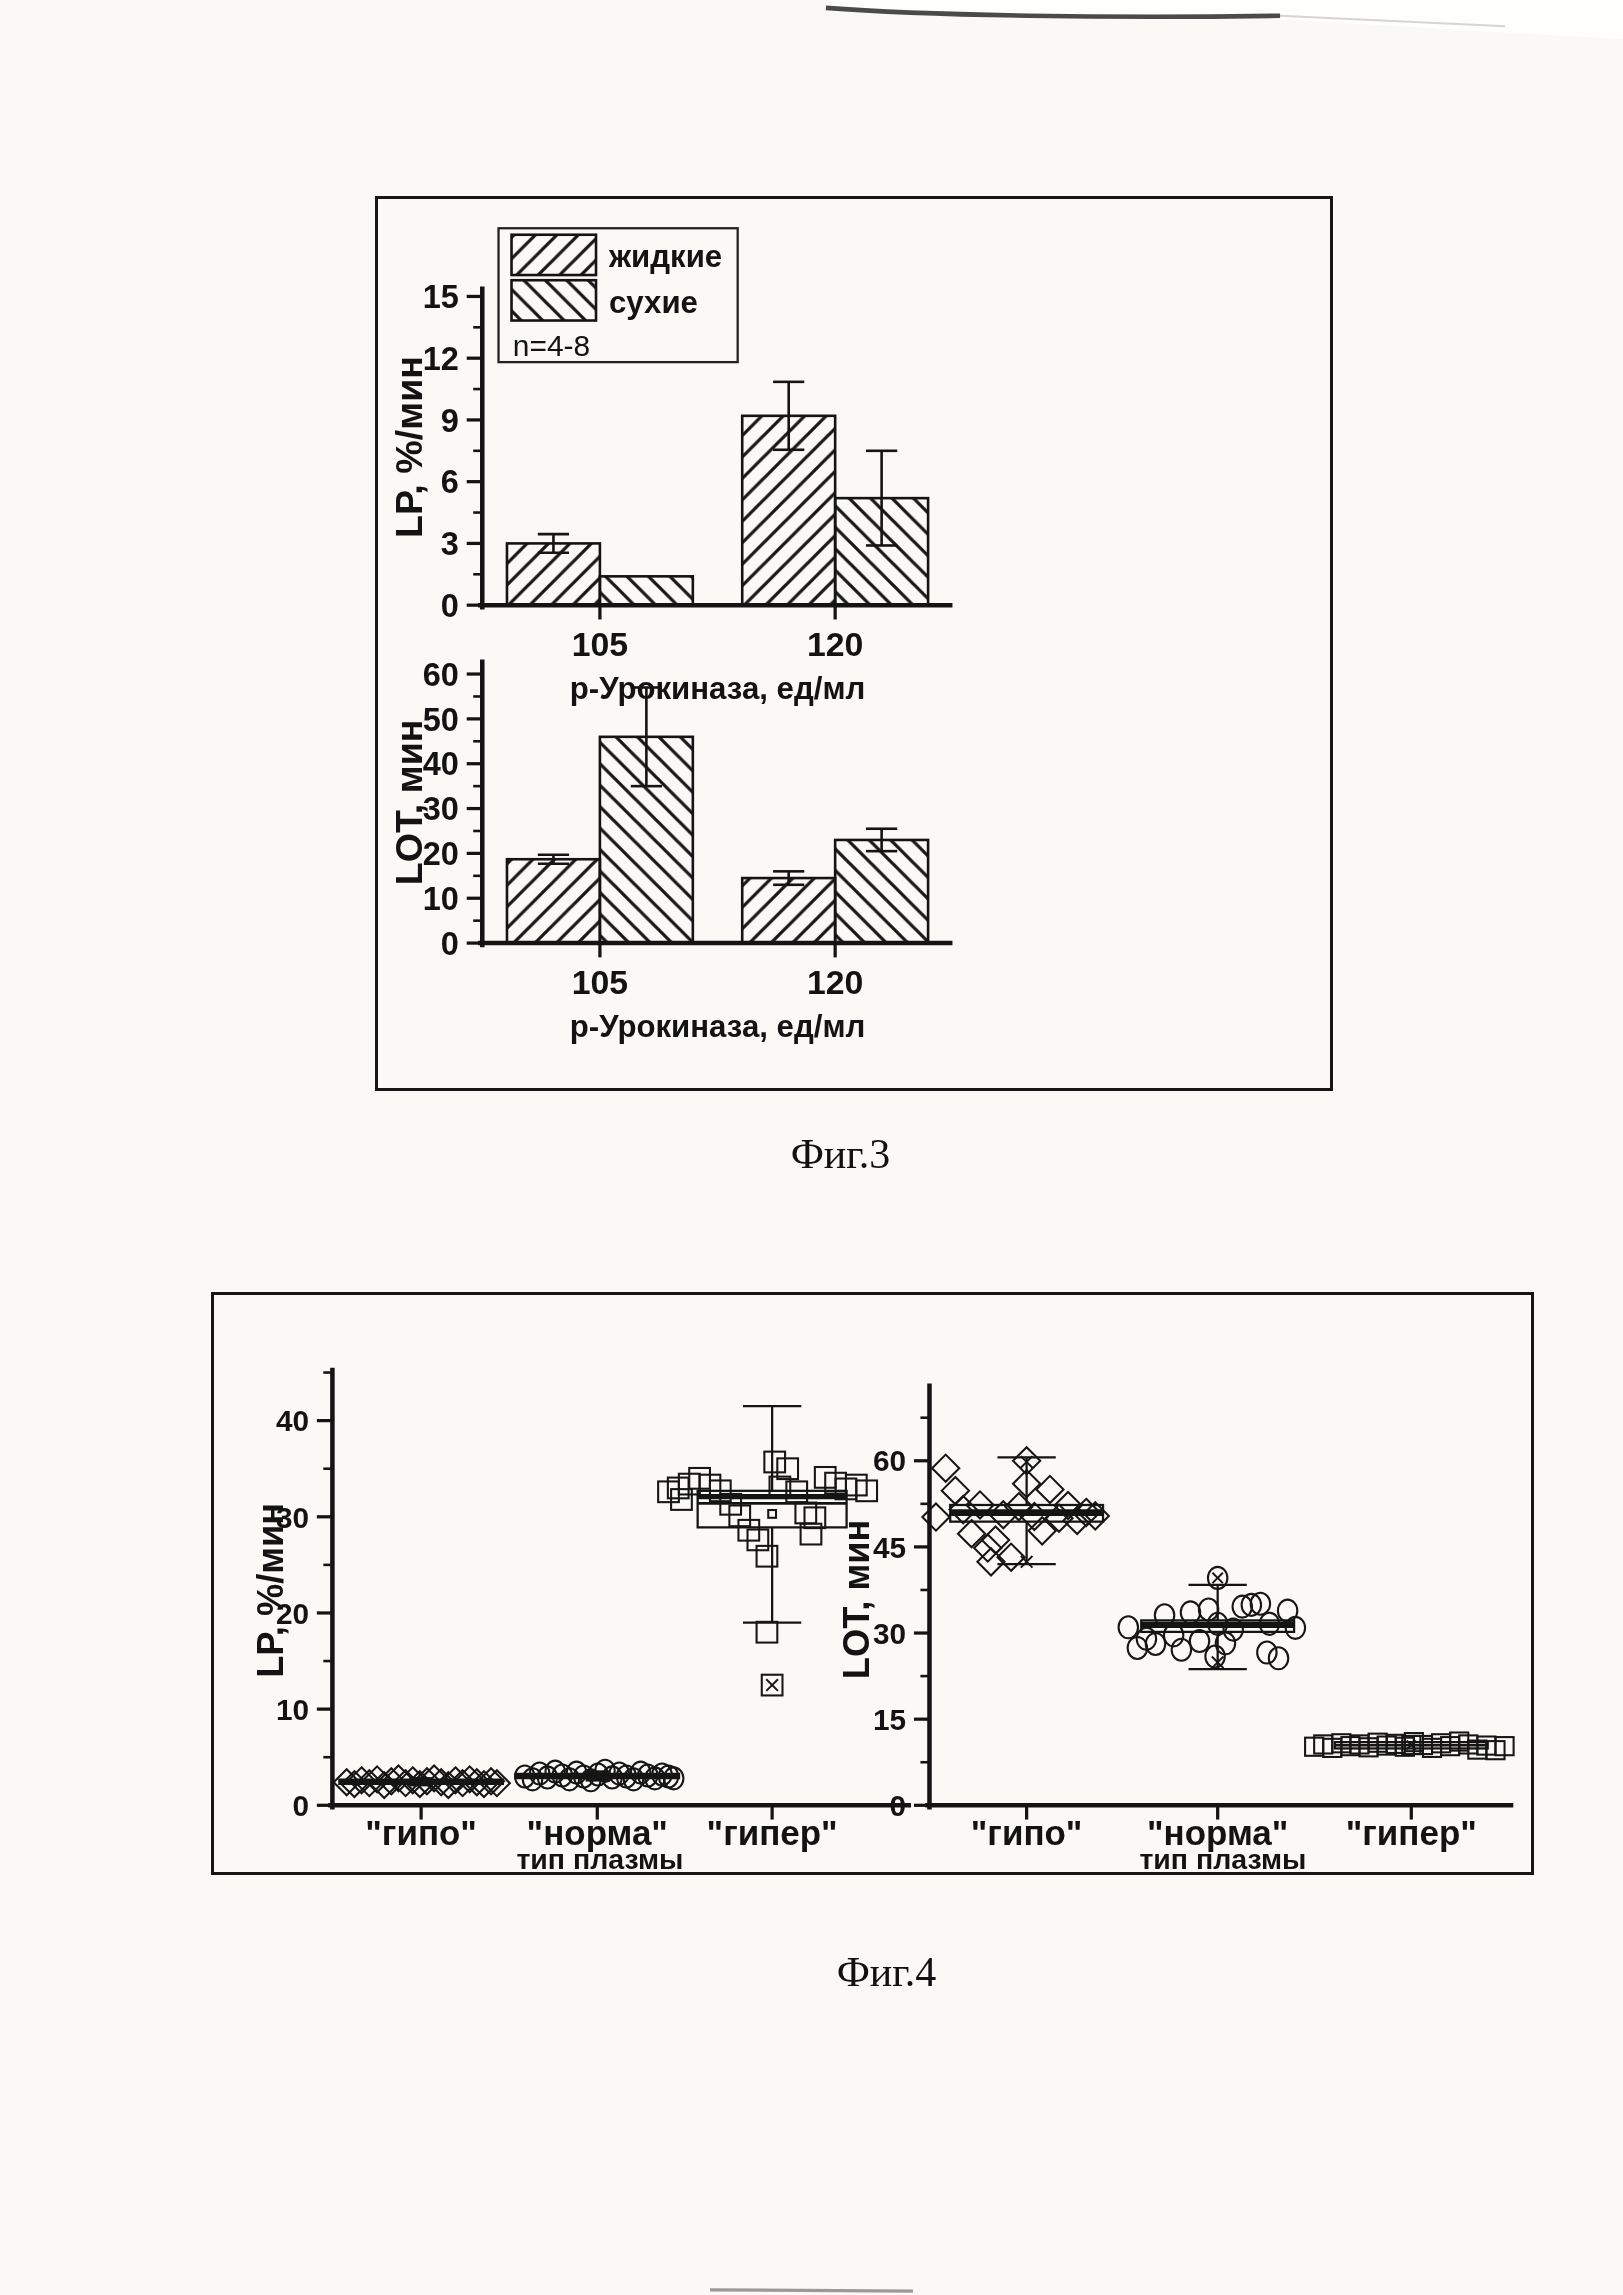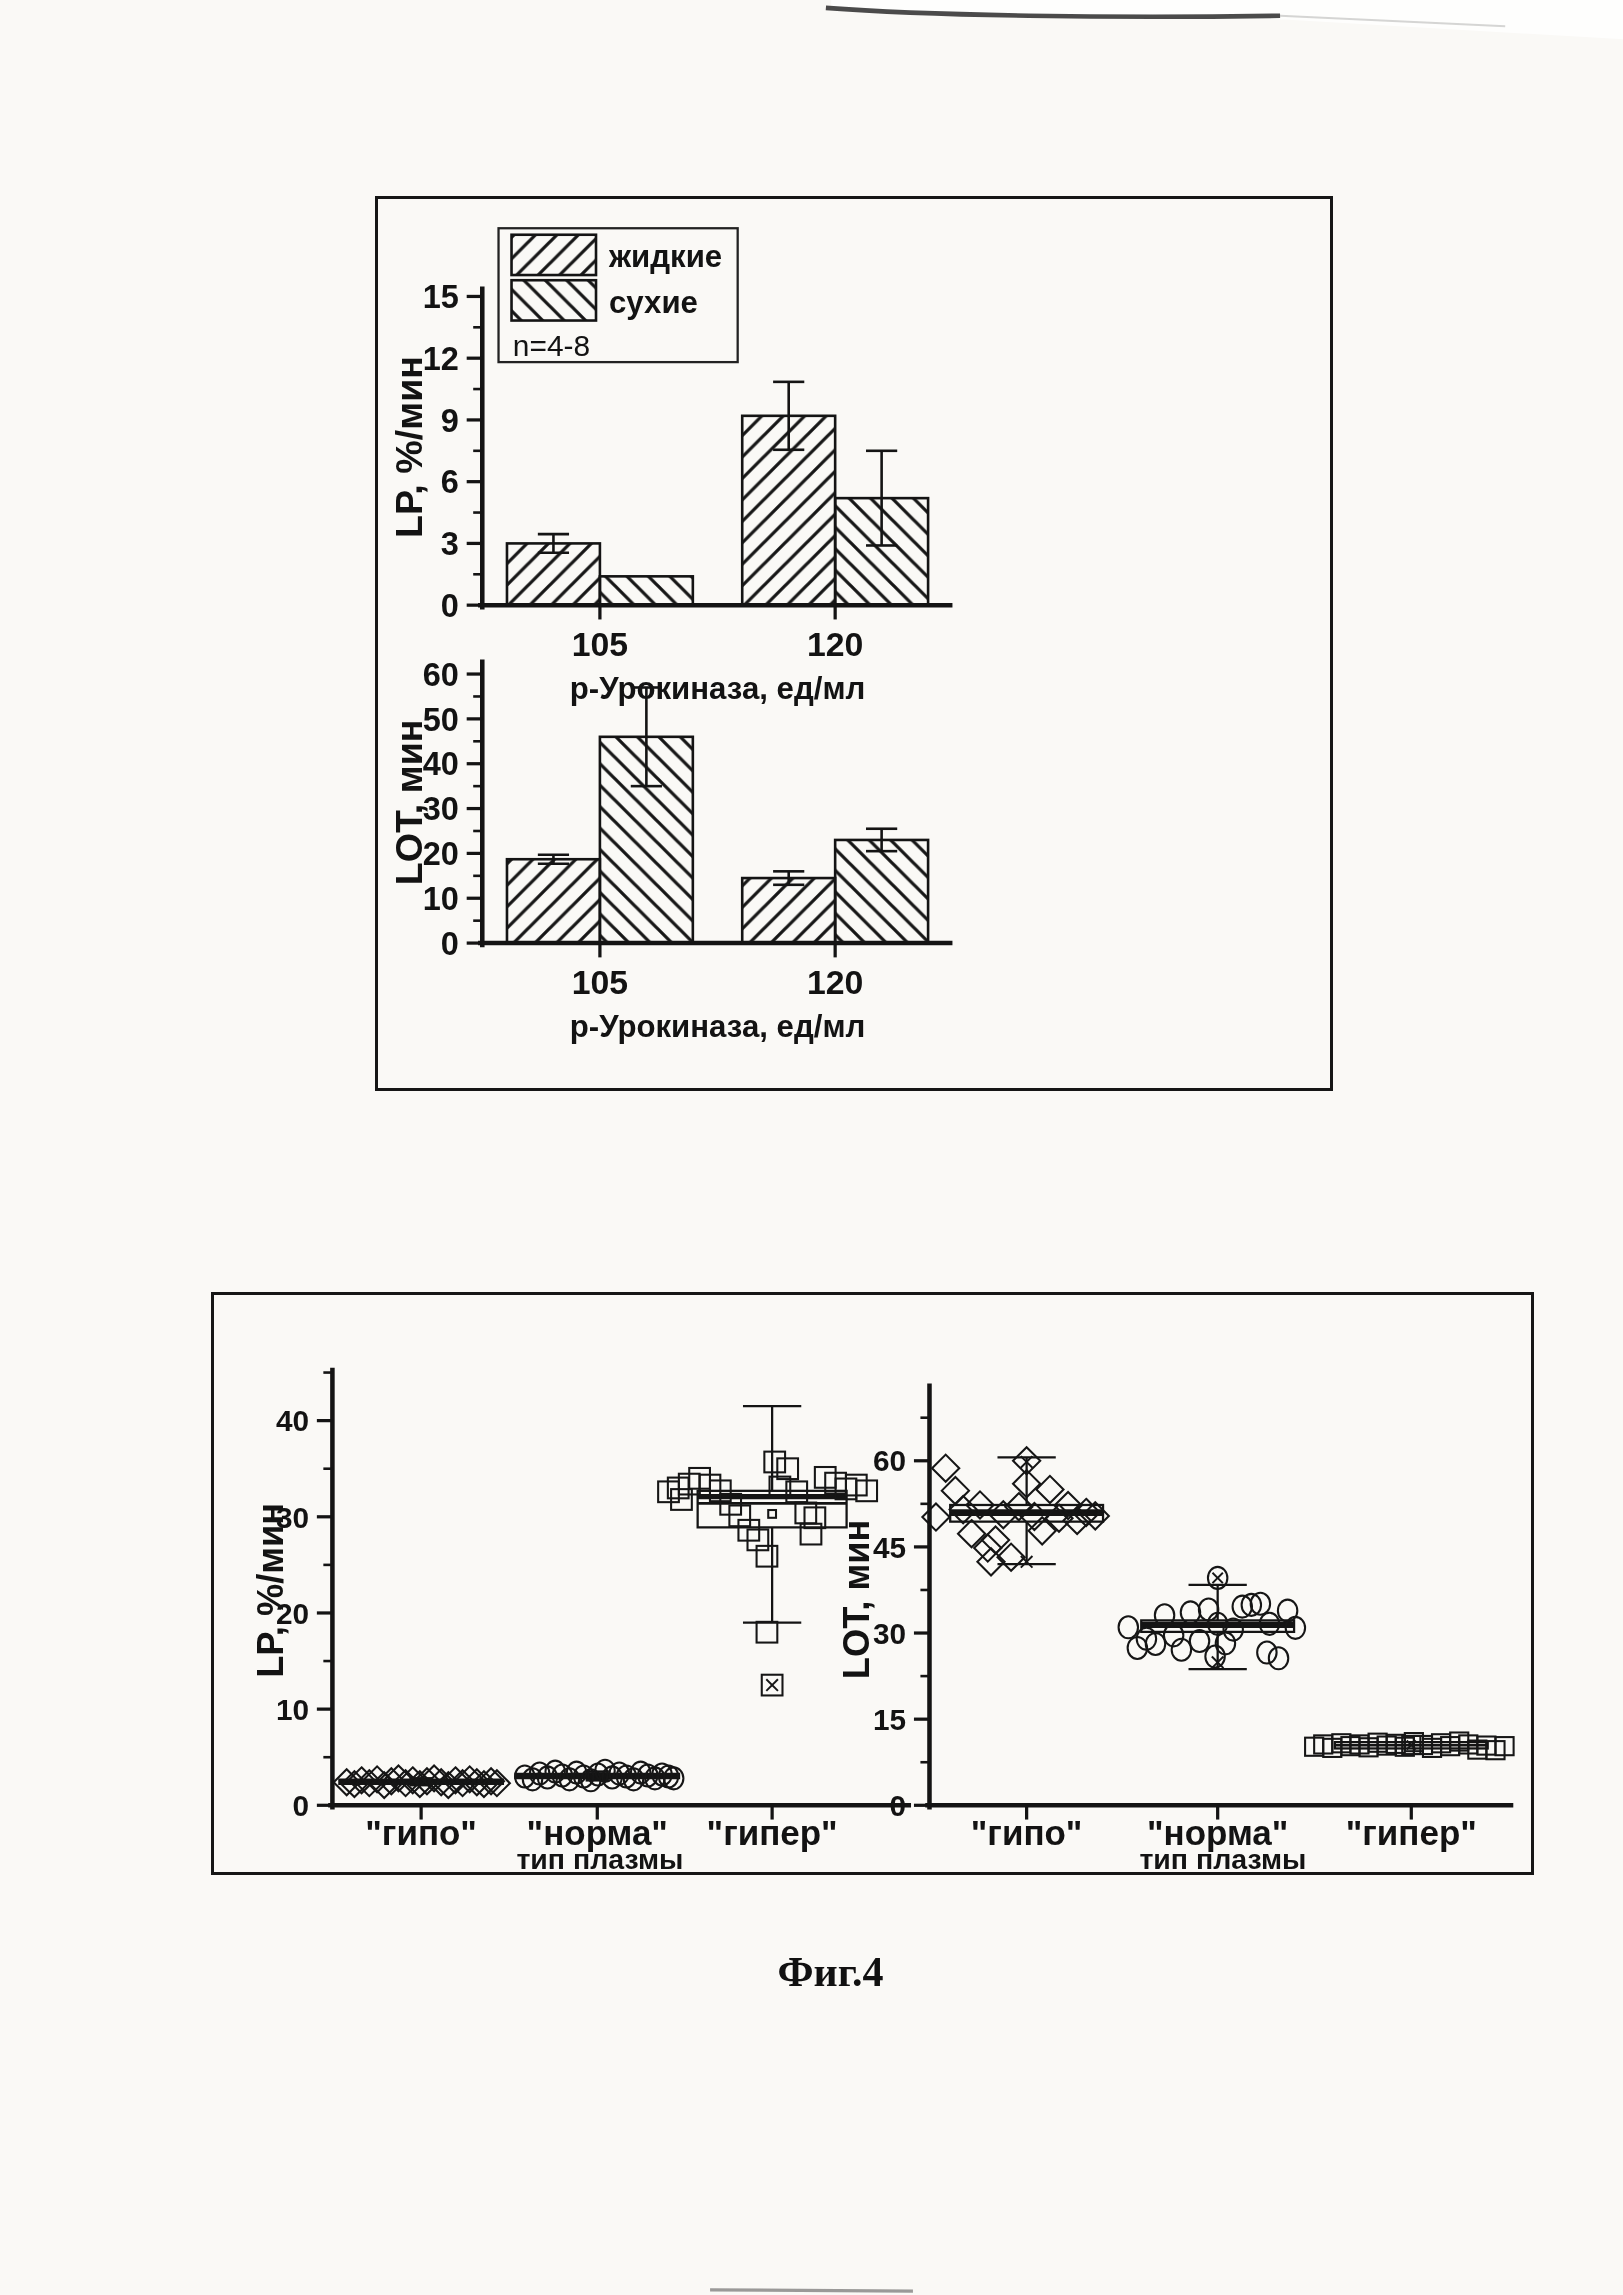--- a/index.html
+++ b/index.html
@@ -5,21 +5,21 @@
   html,body{margin:0;padding:0;background:#faf9f6;}
   .page{position:relative;width:1623px;height:2295px;background:#faf9f6;overflow:hidden;
         font-family:"Liberation Sans",sans-serif;color:#131313;}
   .figpanel{position:absolute;border:3.3px solid #161616;background:transparent;box-sizing:border-box;}
   .fig3{left:375px;top:196px;width:958px;height:895px;}
   .fig4{left:211px;top:1292px;width:1323px;height:583px;}
   .figpanel svg{display:block;width:100%;height:100%;}
   .caption{position:absolute;width:327px;text-align:center;
            font-family:"Liberation Serif",serif;font-size:42px;color:#111;}
   .cap3{left:677px;top:1130px;}
-  .cap4{left:667px;top:1948px;font-weight:bold;}
+  .cap4{left:723px;top:1948px;}
   .art{position:absolute;left:0;pointer-events:none;}
   
   svg text{font-family:"Liberation Sans",sans-serif;fill:#131313;}
   .ax{stroke:#141414;stroke-width:7;stroke-linecap:square;}
   .tick{stroke:#141414;stroke-width:5;}
   .tick2{stroke:#141414;stroke-width:4;}
   .bar{stroke:#141414;stroke-width:4;}
   .err{stroke:#141414;stroke-width:4;}
   .lgbox{fill:none;stroke:#222;stroke-width:3.5;}
   .bx{stroke:#141414;stroke-width:3.5;fill:none;}
@@ -154,20 +154,21 @@
             <line x1="774.5" y1="1003.55" x2="774.5" y2="969.05" class="err"></line>
             <line x1="750.5" y1="969.05" x2="798.5" y2="969.05" class="err"></line>
             <line x1="750.5" y1="1003.55" x2="798.5" y2="1003.55" class="err"></line>
           </g>
           <text x="522" y="1290" font-size="48" text-anchor="middle" font-weight="bold">р-Урокиназа, ед/мл</text>
           <text x="67" y="928.5" font-size="58" text-anchor="middle" font-weight="bold" transform="rotate(-90 67 928.5)">LOT, мин</text>
         </g>
       </svg>
   </section>
 
+  <div class="caption cap3">Фиг.3</div>
 
   <section class="figpanel fig4">
     <svg id="fig4svg" viewBox="0 0 2022 891">
         <g>
           <line x1="177" y1="791" x2="177" y2="116" class="ax"></line>
           <line x1="153" y1="788" x2="177" y2="788" class="tick"></line>
           <text x="141" y="804.56" font-size="46" text-anchor="end" font-weight="bold">0</text>
           <line x1="163" y1="713.75" x2="177" y2="713.75" class="tick2"></line>
           <line x1="153" y1="639.5" x2="177" y2="639.5" class="tick"></line>
           <text x="141" y="656.06" font-size="46" text-anchor="end" font-weight="bold">10</text>

